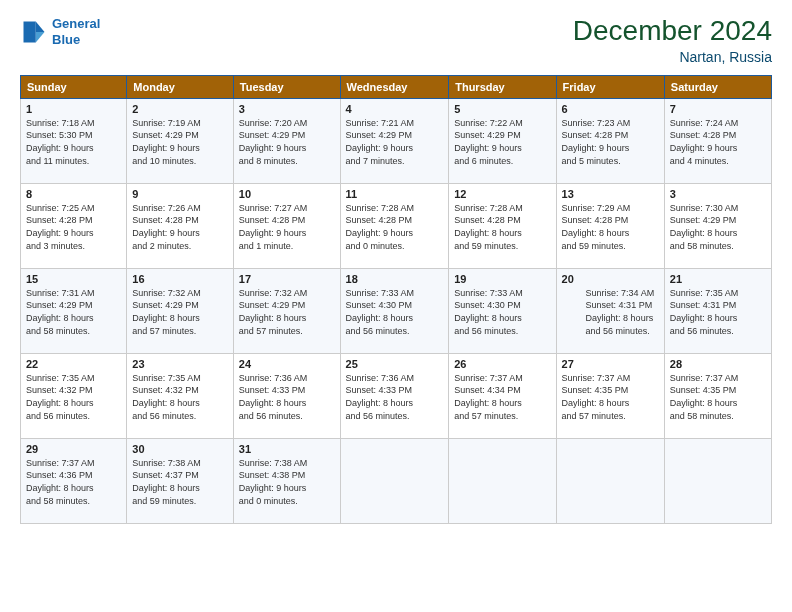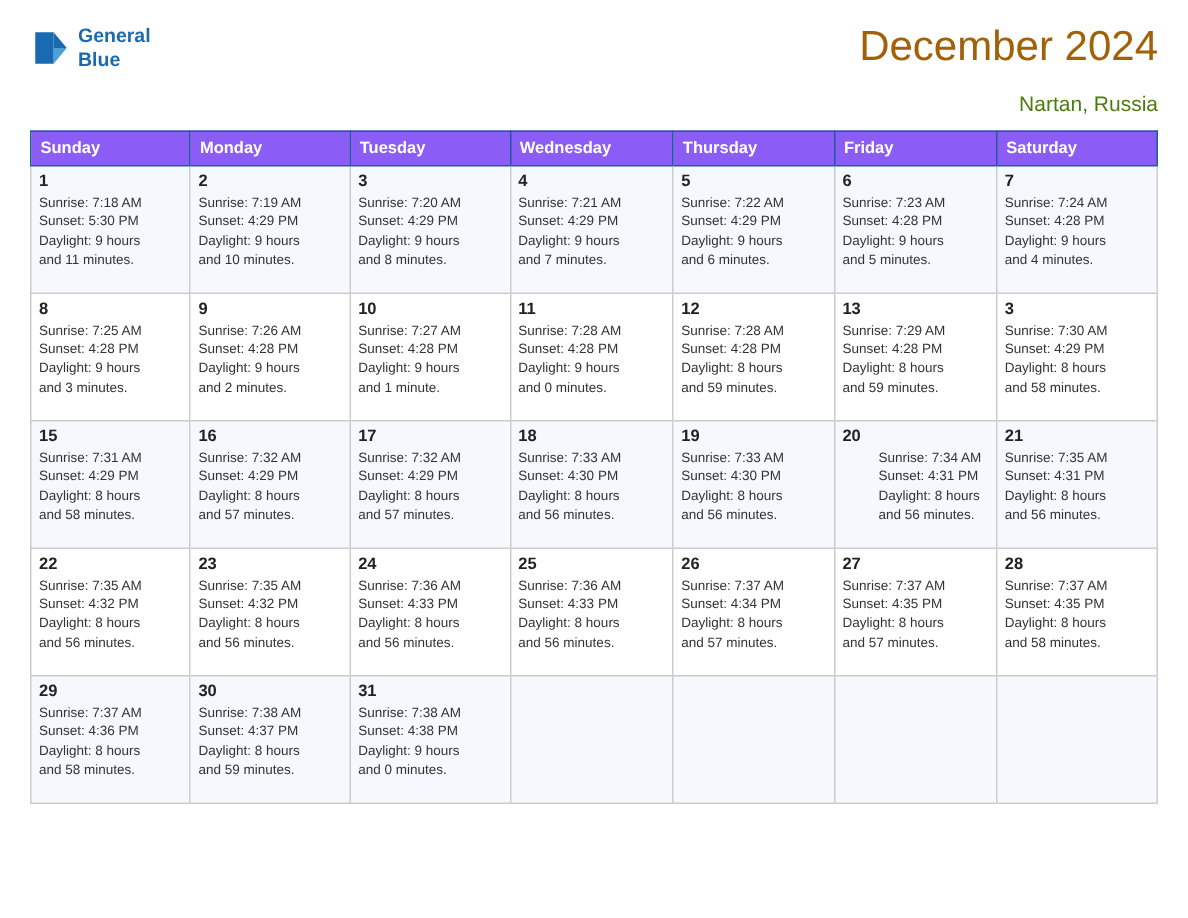--- a/index.html
+++ b/index.html
@@ -40,35 +40,35 @@
     .logo-icon {
       width: 28px;
       height: 28px;
     }
     .title-block {
       text-align: right;
     }
     .main-title {
       font-size: 28px;
       font-weight: normal;
-      color: #a16207;
+      color: #14532d;
       line-height: 1.1;
     }
     .subtitle {
       font-size: 14px;
-      color: #4d7c0f;
-      margin-top: 14px;
+      color: #0c4a6e;
+      margin-top: 2px;
     }
     .calendar {
       width: 100%;
       border-collapse: collapse;
       font-size: 9.5px;
     }
     .calendar thead tr th {
-      background: #8b5cf6;
+      background: #a16207;
       color: #fff;
       text-align: left;
       padding: 5px 6px;
       font-size: 11px;
       font-weight: bold;
       border: 1px solid #1e5a9c;
     }
     .calendar tbody tr td {
       vertical-align: top;
       border: 1px solid #ccc;

